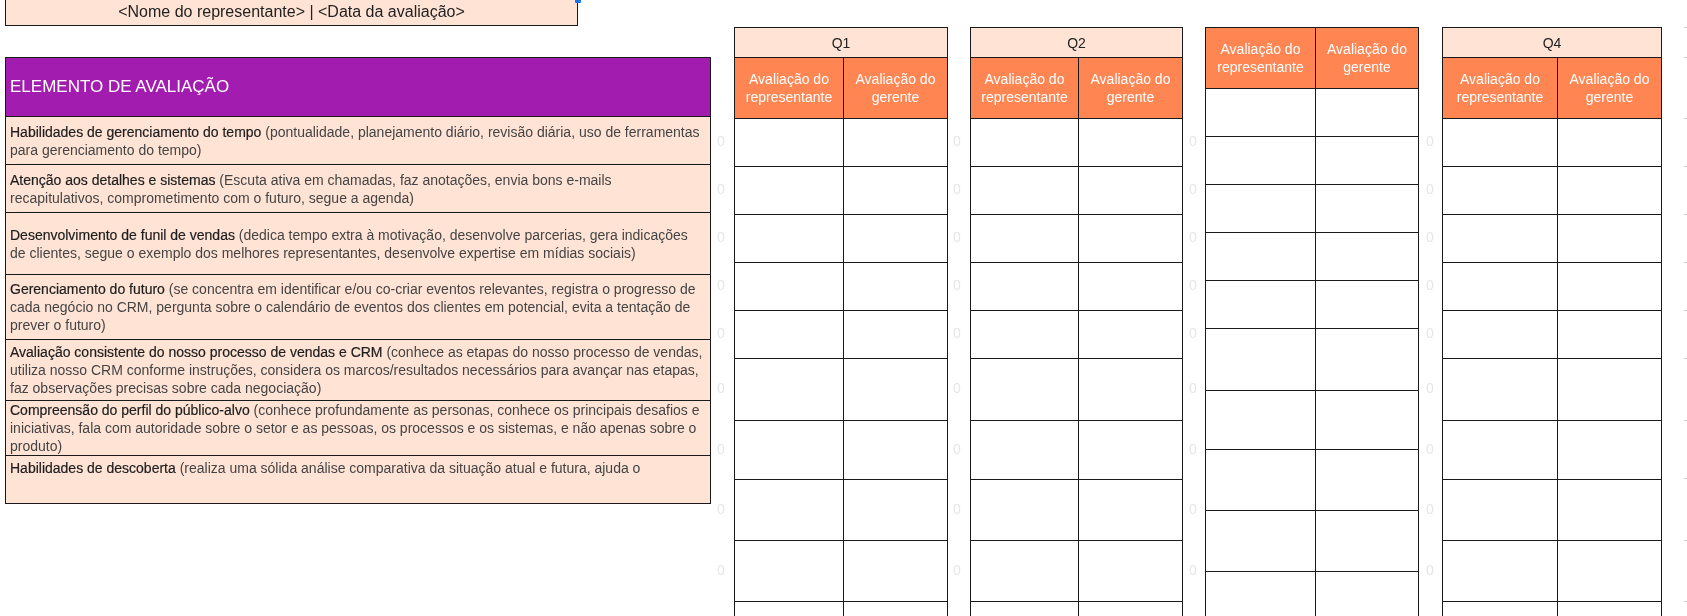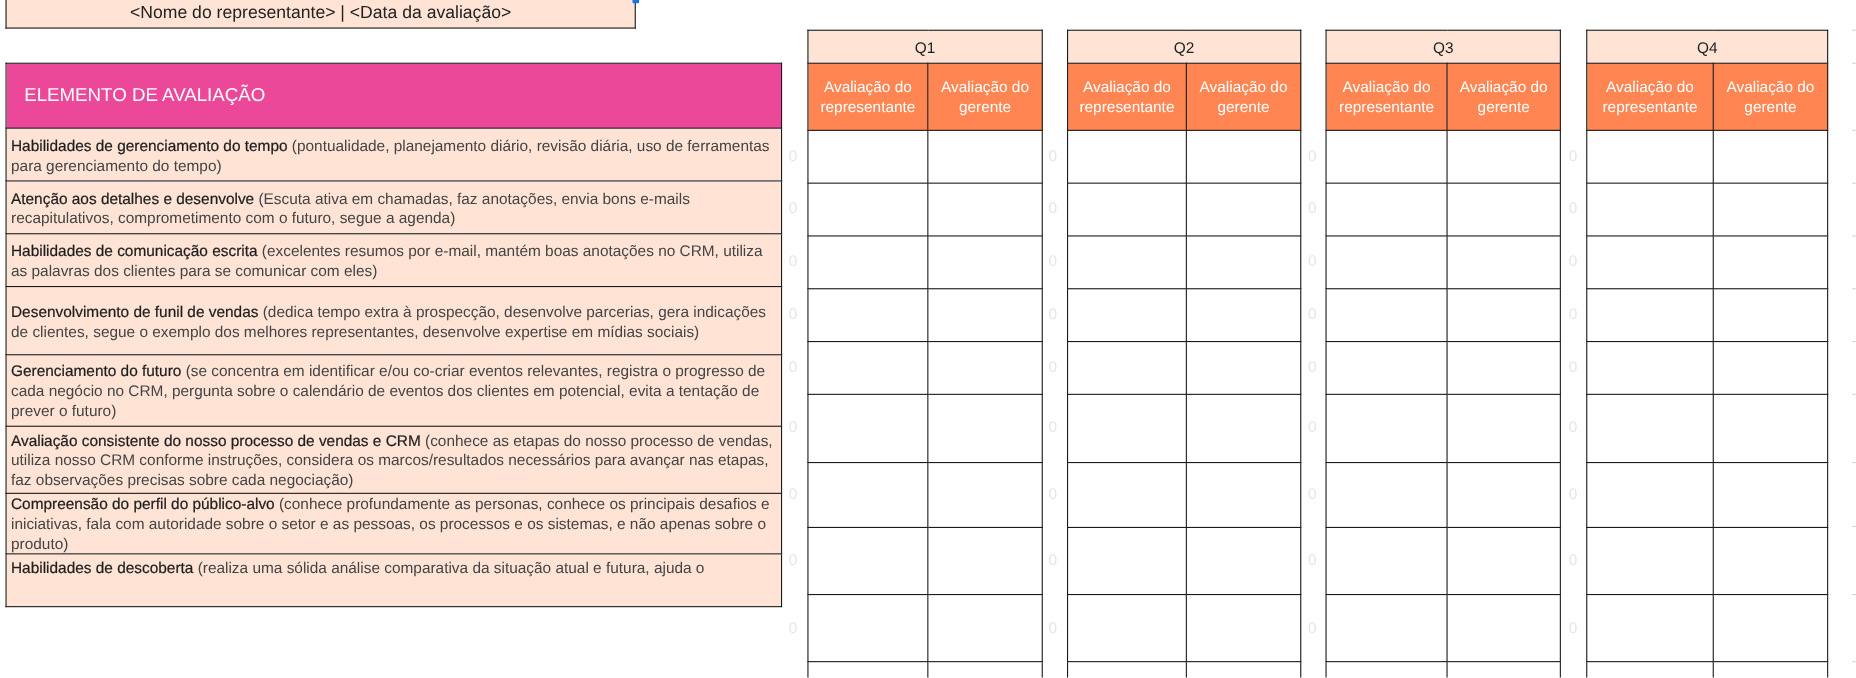--- a/index.html
+++ b/index.html
@@ -57,25 +57,25 @@
       border: 1.5px solid #1a1a1a;
       padding: 0 4px;
       vertical-align: middle;
       font-size: 14px;
       line-height: 18px;
       color: #3a3a3a;
       background: #FFE4D6;
       overflow: hidden;
     }
     .elem-table td.hdr {
-      background: #ec4899;
+      background: #a21caf;
       color: #ffffff;
       font-size: 17px;
       height: 58px;
-      padding-left: 16px;
+      padding-left: 4px;
     }
     .elem-title { color: #1e1e1e; font-weight: normal; -webkit-text-stroke: 0.2px #1e1e1e; }
     .elem-desc { color: #444; }
 
     
     .zero {
       position: absolute;
       width: 20px;
       text-align: center;
       font-size: 14px;
@@ -138,27 +138,24 @@
         <col style="width:705px">
       </colgroup>
     <tbody>
         <tr>
       <td class="hdr">ELEMENTO DE AVALIAÇÃO</td>
     </tr>
     <tr style="height:48px">
           <td><span class="elem-title">Habilidades de gerenciamento do tempo</span><span class="elem-desc"> (pontualidade, planejamento diário, revisão diária, uso de ferramentas para gerenciamento do tempo)</span></td>
         </tr>
     <tr style="height:48px">
-          <td><span class="elem-title">Atenção aos detalhes e desenvolve</span><span class="elem-desc"> (Escuta ativa em chamadas, faz anotações, envia bons e-mails recapitulativos, comprometimento com o futuro, segue a agenda)</span></td>
-        </tr>
-    <tr style="height:48px">
-          <td><span class="elem-title">Habilidades de comunicação escrita</span><span class="elem-desc"> (excelentes resumos por e-mail, mantém boas anotações no CRM, utiliza as palavras dos clientes para se comunicar com eles)</span></td>
+          <td><span class="elem-title">Atenção aos detalhes e sistemas</span><span class="elem-desc"> (Escuta ativa em chamadas, faz anotações, envia bons e-mails recapitulativos, comprometimento com o futuro, segue a agenda)</span></td>
         </tr>
     <tr style="height:62px">
-          <td><span class="elem-title">Desenvolvimento de funil de vendas</span><span class="elem-desc"> (dedica tempo extra à prospecção, desenvolve parcerias, gera indicações de clientes, segue o exemplo dos melhores representantes, desenvolve expertise em mídias sociais)</span></td>
+          <td><span class="elem-title">Desenvolvimento de funil de vendas</span><span class="elem-desc"> (dedica tempo extra à motivação, desenvolve parcerias, gera indicações de clientes, segue o exemplo dos melhores representantes, desenvolve expertise em mídias sociais)</span></td>
         </tr>
     <tr style="height:65px">
           <td><span class="elem-title">Gerenciamento do futuro</span><span class="elem-desc"> (se concentra em identificar e/ou co-criar eventos relevantes, registra o progresso de cada negócio no CRM, pergunta sobre o calendário de eventos dos clientes em potencial, evita a tentação de prever o futuro)</span></td>
         </tr>
     <tr style="height:61px">
           <td><span class="elem-title">Avaliação consistente do nosso processo de vendas e CRM</span><span class="elem-desc"> (conhece as etapas do nosso processo de vendas, utiliza nosso CRM conforme instruções, considera os marcos/resultados necessários para avançar nas etapas, faz observações precisas sobre cada negociação)</span></td>
         </tr>
     <tr style="height:54px">
           <td><span class="elem-title">Compreensão do perfil do público-alvo</span><span class="elem-desc"> (conhece profundamente as personas, conhece os principais desafios e iniciativas, fala com autoridade sobre o setor e as pessoas, os processos e os sistemas, e não apenas sobre o produto)</span></td>
         </tr>
@@ -322,23 +319,20 @@
         </tr>
       </tbody>
   </table>
 
   <table class="quarter" style="left:1205px;width:213px">
     <colgroup>
         <col style="width:110px">
         <col style="width:103px">
       </colgroup>
     <tbody>
-        <tr>
-          <td class="q-title" colspan="2">Q3</td>
-        </tr>
     <tr>
       <td class="q-sub">Avaliação do representante</td>
       <td class="q-sub">Avaliação do gerente</td>
     </tr>
     </tbody>
       <tbody class="qbody">
         <tr style="height: 48px;">
           <td class="cell"></td>
           <td class="cell"></td>
         </tr>

